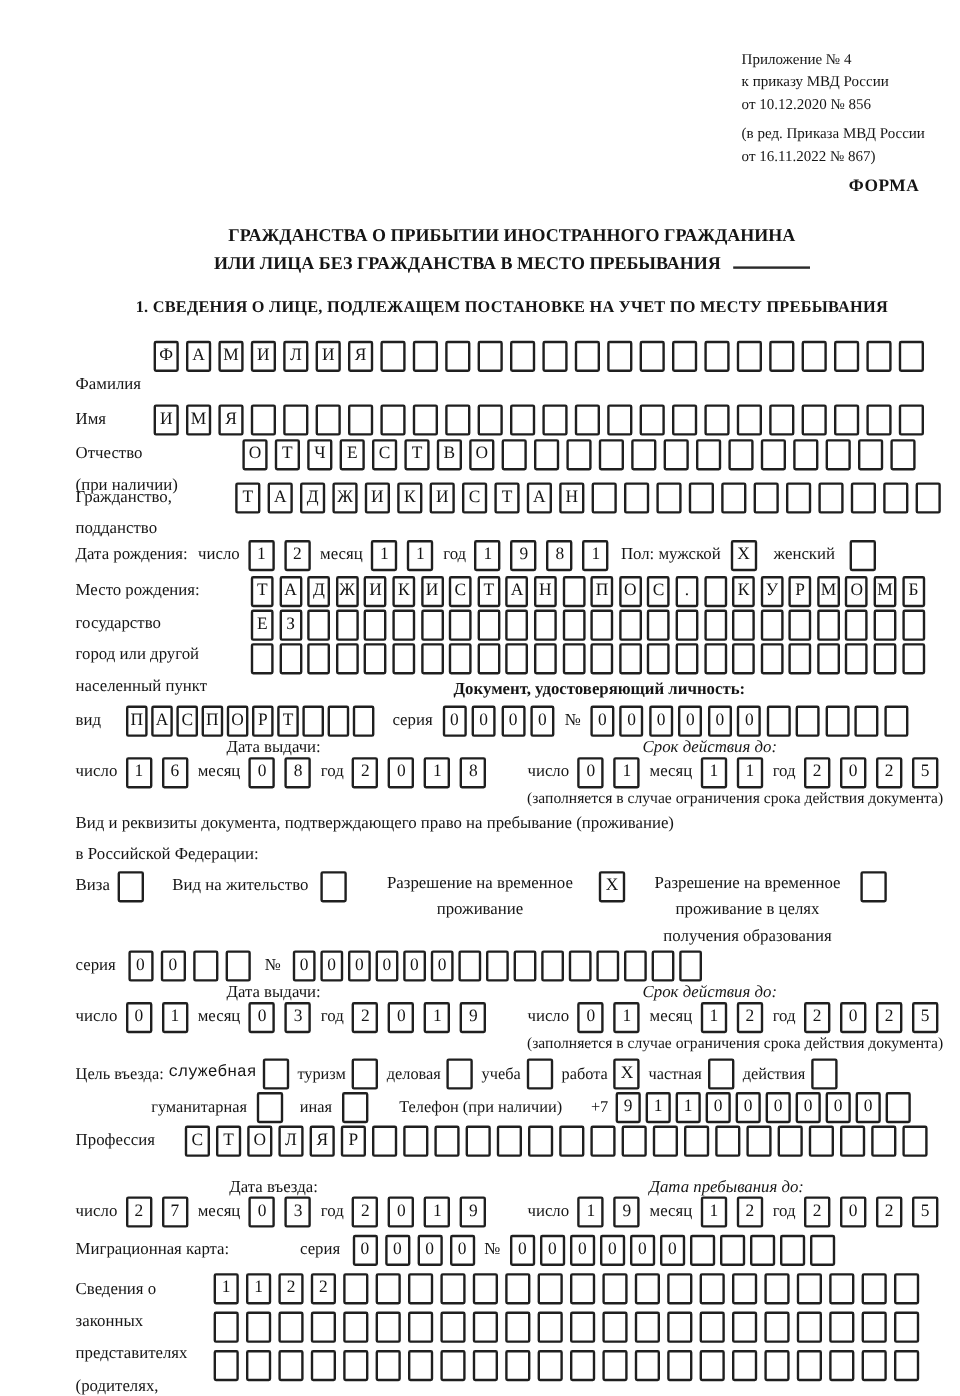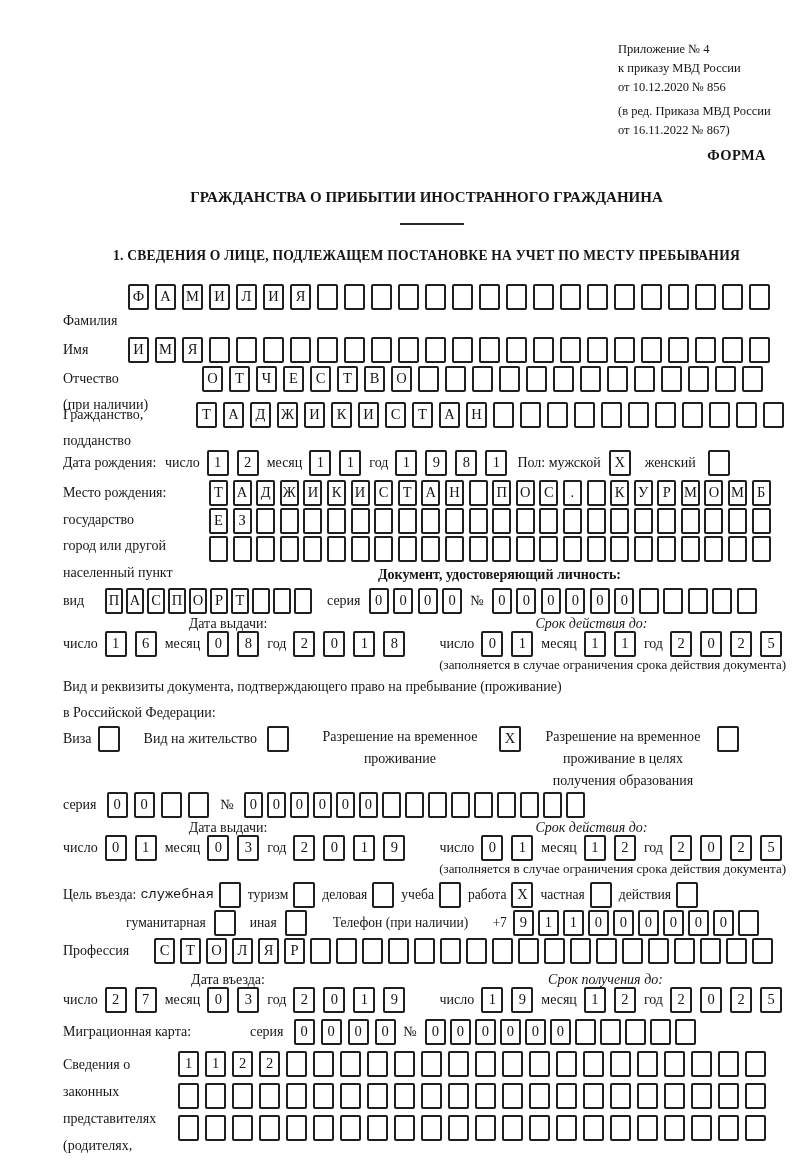--- a/index.html
+++ b/index.html
@@ -67,21 +67,21 @@
     <div>(в ред. Приказа МВД России</div>
     <div>от 16.11.2022 № 867)</div>
   </div>
 </div>
 <div class="forma">ФОРМА</div>
 
 <div class="page">
 
   <div class="title">
     <div>ГРАЖДАНСТВА О ПРИБЫТИИ ИНОСТРАННОГО ГРАЖДАНИНА</div>
-    <div><span class="t-underline"></span></div>
+    <div><span>ИЛИ ЛИЦА БЕЗ ГРАЖДАНСТВА В МЕСТО ПРЕБЫВАНИЯ</span><span class="t-underline"></span></div>
   </div>
 
   <div class="sec-head">1. СВЕДЕНИЯ О ЛИЦЕ, ПОДЛЕЖАЩЕМ ПОСТАНОВКЕ НА УЧЕТ ПО МЕСТУ ПРЕБЫВАНИЯ</div>
 
   <div class="row" style="margin-top:20px;">
     <span class="lbl" style="width:65px;margin-top:24px;">Фамилия</span>
     <span class="cells">
         <span class="cell">Ф</span>
         <span class="cell">А</span>
         <span class="cell">М</span>
@@ -626,23 +626,23 @@
         <span class="cell"></span>
         <span class="cell"></span>
         <span class="cell"></span>
         <span class="cell"></span>
         <span class="cell"></span>
         <span class="cell"></span>
         <span class="cell"></span>
       </span>
   </div>
 
-  <div class="dualhead" style="margin-top:8px;gap:28px;">
+  <div class="dualhead" style="margin-top:18px;gap:28px;">
     <span class="dh1">Дата въезда:</span>
-    <span class="dh2">Срок получения до:</span>
+    <span class="dh2">Дата пребывания до:</span>
   </div>
   <div class="dual">
     <span class="dhalf">
       <span class="dg date">
           <span class="lbl">число</span>
           <span class="cells">
             <span class="cell">2</span>
             <span class="cell">7</span>
           </span>
         </span>

